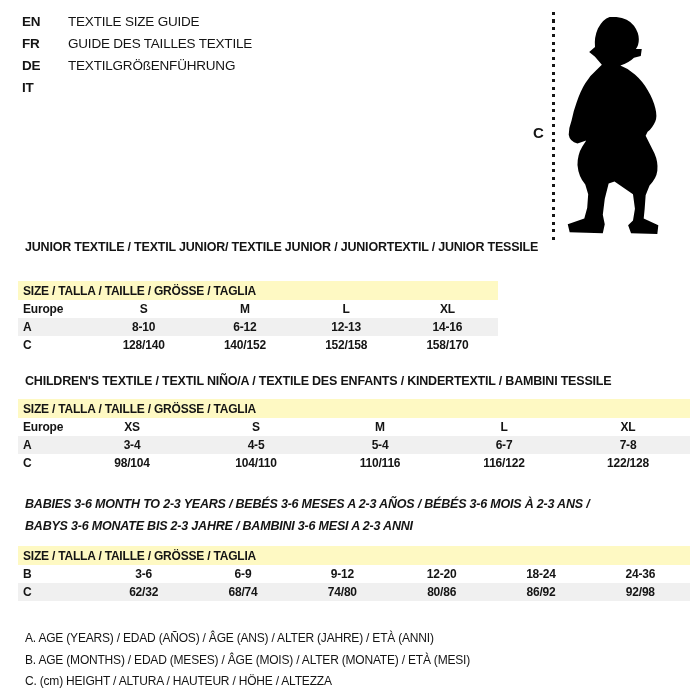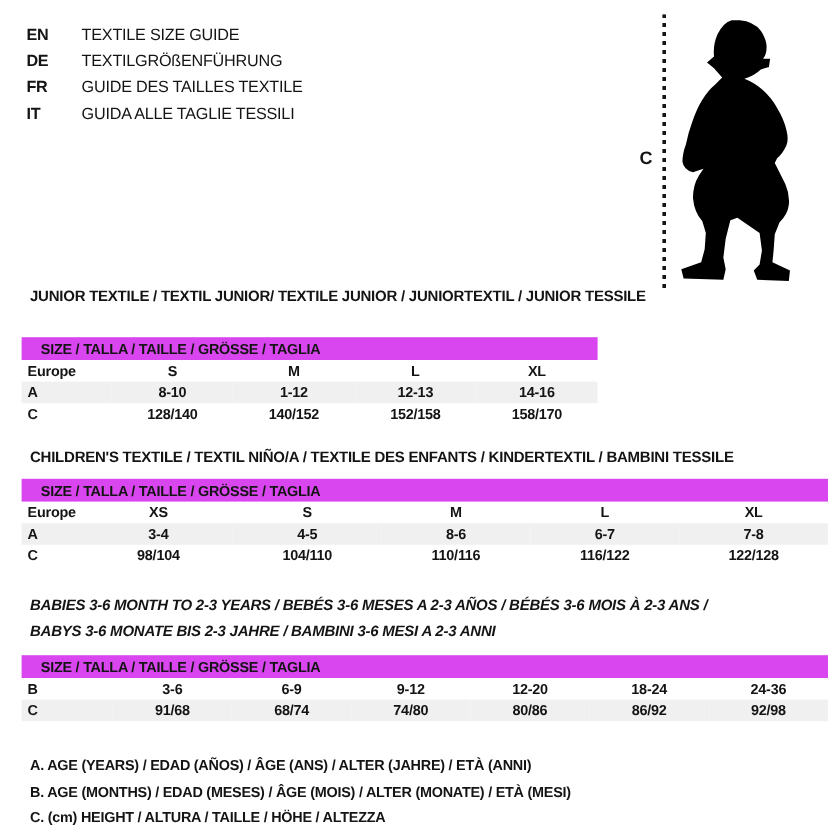--- a/index.html
+++ b/index.html
@@ -8,21 +8,21 @@
     position: relative;
     background: #ffffff;
     font-family: "Liberation Sans", "DejaVu Sans", sans-serif;
     color: #141414;
     overflow: hidden;
     -webkit-font-smoothing: antialiased;
   }
 
   
   .langs { position: absolute; left: 22px; top: 14px; }
-  .lang-row { display: flex; height: 22px; align-items: flex-end; }
+  .lang-row { display: flex; height: 22px; align-items: flex-start; }
   .lang-code { width: 46px; font-weight: 700; font-size: 13.5px; letter-spacing: -0.2px; }
   .lang-label { font-weight: 400; font-size: 13.5px; letter-spacing: -0.2px; }
 
   
   .measure-label { position: absolute; left: 533px; top: 124px; font-weight: 700; font-size: 15px; }
   .dash-line {
     position: absolute; left: 552px; top: 12px; width: 3px; height: 231px;
     background: repeating-linear-gradient(to bottom, #161616 0 3px, transparent 3px 7.5px);
   }
   .silhouette { position: absolute; left: 558px; top: 6px; width: 112px; height: 240px; }
@@ -42,50 +42,49 @@
     position: absolute; left: 18px;
     border-collapse: collapse; table-layout: fixed;
     font-weight: 700; font-size: 12px; letter-spacing: -0.2px;
   }
   .table-1 { top: 281px; width: 480px; }
   .table-2 { top: 399px; width: 672px; }
   .table-3 { top: 546px; width: 672px; }
   .size-table td { height: 18px; text-align: center; vertical-align: middle; padding: 0; }
   .size-table td.row-label { text-align: left; padding-left: 5px; }
   .size-table tr.bar-row td {
-    background: #d946ef; text-align: left; padding-left: 16px; height: 19px;
+    background: #fef9c3; text-align: left; padding-left: 5px; height: 19px;
   }
   .size-table tr.alt td { background: #f0f0f0; }
   col.label-col-a { width: 75px; }
   col.label-col-b { width: 52px; }
   col.label-col-c { width: 76px; }
 
   
   .footnotes { position: absolute; left: 25px; top: 628px; }
-  .footnote { font-weight: 700; font-size: 12px; letter-spacing: -0.2px; line-height: 21.5px; white-space: nowrap; }
+  .footnote { font-weight: 400; font-size: 12px; letter-spacing: -0.2px; line-height: 21.5px; white-space: nowrap; }
 </style>
 </head>
 <body>
 
 <div class="langs">
   <div class="lang-row">
     <span class="lang-code">EN</span>
     <span class="lang-label">TEXTILE SIZE GUIDE</span>
   </div>
   <div class="lang-row">
+    <span class="lang-code">FR</span>
+    <span class="lang-label">GUIDE DES TAILLES TEXTILE</span>
+  </div>
+  <div class="lang-row">
     <span class="lang-code">DE</span>
     <span class="lang-label">TEXTILGRÖßENFÜHRUNG</span>
   </div>
   <div class="lang-row">
-    <span class="lang-code">FR</span>
-    <span class="lang-label">GUIDE DES TAILLES TEXTILE</span>
-  </div>
-  <div class="lang-row">
     <span class="lang-code">IT</span>
-    <span class="lang-label">GUIDA ALLE TAGLIE TESSILI</span>
   </div>
 </div>
 
 <div class="measure-label">C</div>
 <div class="dash-line"></div>
 <svg class="silhouette" viewBox="0 0 115 240" aria-hidden="true">
   <path fill="#000000" d="
     M60 8
     Q72 9 78 17 Q83 24 83 31 Q83 37 80 41
     L86 41 L85 48 L78 50
@@ -122,21 +121,21 @@
     <tr>
       <td class="row-label">Europe</td>
       <td>S</td>
       <td>M</td>
       <td>L</td>
       <td>XL</td>
     </tr>
     <tr class="alt">
       <td class="row-label">A</td>
       <td>8-10</td>
-      <td>1-12</td>
+      <td>6-12</td>
       <td>12-13</td>
       <td>14-16</td>
     </tr>
     <tr>
       <td class="row-label">C</td>
       <td>128/140</td>
       <td>140/152</td>
       <td>152/158</td>
       <td>158/170</td>
     </tr>
@@ -162,21 +161,21 @@
       <td>XS</td>
       <td>S</td>
       <td>M</td>
       <td>L</td>
       <td>XL</td>
     </tr>
     <tr class="alt">
       <td class="row-label">A</td>
       <td>3-4</td>
       <td>4-5</td>
-      <td>8-6</td>
+      <td>5-4</td>
       <td>6-7</td>
       <td>7-8</td>
     </tr>
     <tr>
       <td class="row-label">C</td>
       <td>98/104</td>
       <td>104/110</td>
       <td>110/116</td>
       <td>116/122</td>
       <td>122/128</td>
@@ -206,27 +205,27 @@
       <td class="row-label">B</td>
       <td>3-6</td>
       <td>6-9</td>
       <td>9-12</td>
       <td>12-20</td>
       <td>18-24</td>
       <td>24-36</td>
     </tr>
     <tr class="alt">
       <td class="row-label">C</td>
-      <td>91/68</td>
+      <td>62/32</td>
       <td>68/74</td>
       <td>74/80</td>
       <td>80/86</td>
       <td>86/92</td>
       <td>92/98</td>
     </tr>
   </tbody>
 </table>
 
 <div class="footnotes">
   <div class="footnote">A. AGE (YEARS) / EDAD (AÑOS) / ÂGE (ANS) / ALTER (JAHRE) / ETÀ (ANNI)</div>
   <div class="footnote">B. AGE (MONTHS) / EDAD (MESES) / ÂGE (MOIS) / ALTER (MONATE) / ETÀ (MESI)</div>
-  <div class="footnote">C. (cm) HEIGHT / ALTURA / TAILLE / HÖHE / ALTEZZA</div>
+  <div class="footnote">C. (cm) HEIGHT / ALTURA / HAUTEUR / HÖHE / ALTEZZA</div>
 </div>
 
 </body></html>

